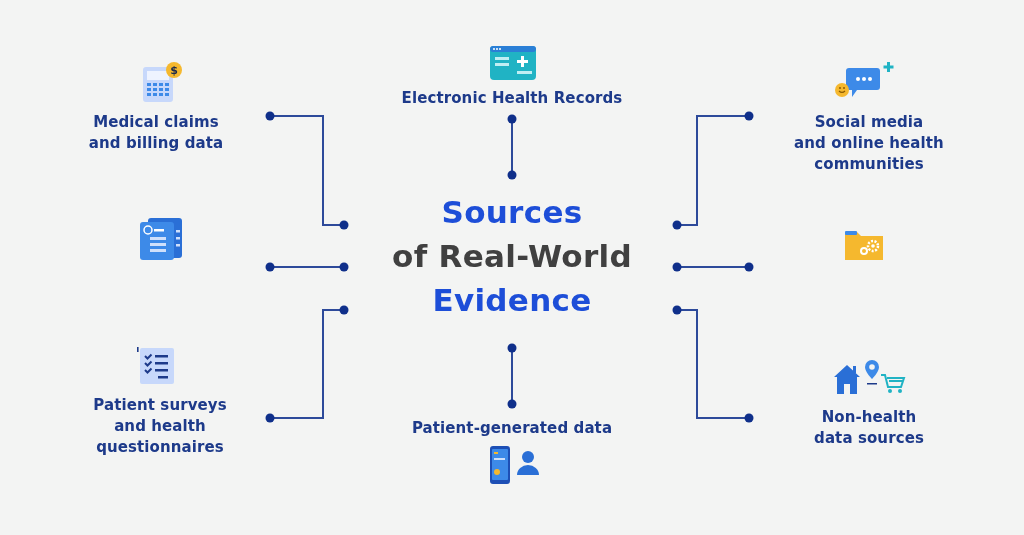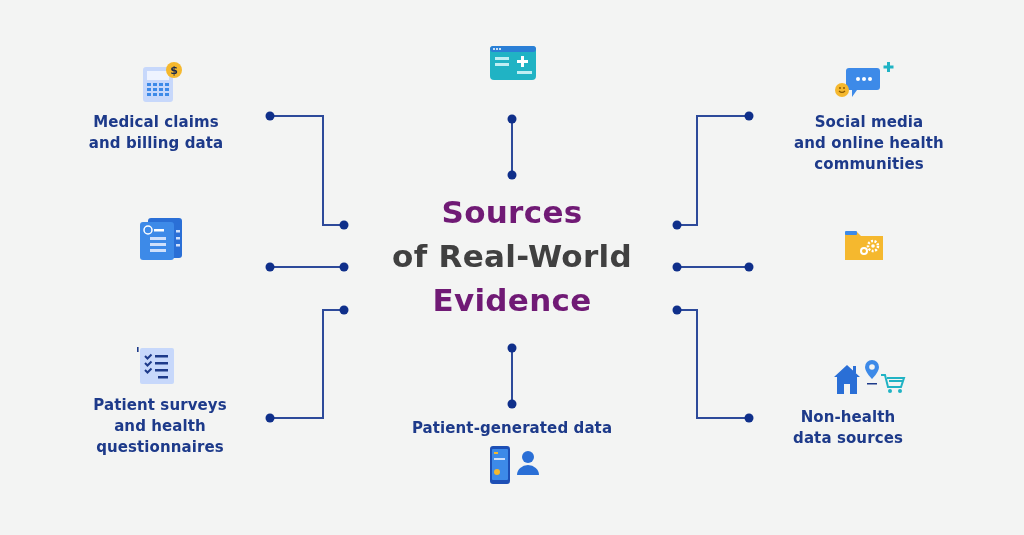--- a/index.html
+++ b/index.html
@@ -22,21 +22,21 @@
     transform: translateX(-50%);
     letter-spacing: 0.1px;
   }
   .title {
     position: absolute; left: 512px; top: 190px;
     transform: translateX(-50%);
     text-align: center;
     font-weight: bold; font-size: 31px; line-height: 44px;
     letter-spacing: 0.3px;
   }
-  .title .l1, .title .l3 { color: #701a75; display: block; }
+  .title .l1, .title .l3 { color: #1d4ed8; display: block; }
   .title .l2 { color: #404040; display: block; }
   .icon { position: absolute; }
 </style>
 </head>
 <body>
 
 <div class="canvas">
 
   <svg class="connectors" width="1024" height="535">
     <g fill="none" stroke="#2d4a9a" stroke-width="2">
@@ -88,20 +88,21 @@
     <rect x="0" y="0" width="46" height="6" rx="3" fill="#2a7fd6"></rect>
     <circle cx="4" cy="3" r="1" fill="#fff"></circle>
       <circle cx="7" cy="3" r="1" fill="#fff"></circle>
       <circle cx="10" cy="3" r="1" fill="#fff"></circle>
     <rect x="5" y="11" width="14" height="3" fill="#bfeef3"></rect>
     <rect x="5" y="17" width="14" height="3" fill="#bfeef3"></rect>
     <rect x="31" y="10" width="3" height="11" fill="#fff"></rect>
     <rect x="27" y="14" width="11" height="3" fill="#fff"></rect>
     <rect x="27" y="25" width="15" height="3" fill="#bfeef3"></rect>
   </svg>
+  <div class="label" style="left:512px;top:88px">Electronic Health Records</div>
 
   <svg class="icon" style="left:142px;top:61px" width="42" height="42">
     <rect x="1" y="6" width="30" height="35" rx="3" fill="#c7d8fb"></rect>
     <rect x="5" y="10" width="22" height="9" fill="#eef3ff"></rect>
     <g fill="#3d8ae8">
       <rect x="5" y="22" width="4" height="3"></rect>
         <rect x="11" y="22" width="4" height="3"></rect>
         <rect x="17" y="22" width="4" height="3"></rect>
         <rect x="23" y="22" width="4" height="3"></rect>
       <rect x="5" y="27" width="4" height="3"></rect>
@@ -182,21 +183,21 @@
     <path d="M40 2 a7 7 0 0 1 7 7 c0 5 -7 12 -7 12 c0 0 -7 -7 -7 -12 a7 7 0 0 1 7 -7z" fill="#3d8ae8"></path>
     <circle cx="40" cy="9" r="2.8" fill="#f3f4f3"></circle>
     <rect x="35" y="25" width="10" height="1.5" fill="#1d3a8a"></rect>
     <g stroke="#20b3c4" stroke-width="2" fill="none">
       <path d="M49 17 h4 l3 12 h13 l3 -9 h-17"></path>
       <path d="M57 23 h14"></path>
     </g>
     <circle cx="58" cy="33" r="2" fill="#20b3c4"></circle>
       <circle cx="68" cy="33" r="2" fill="#20b3c4"></circle>
   </svg>
-  <div class="label" style="left:848px;top:407px">Non-health
+  <div class="label" style="left:869px;top:407px">Non-health
 data sources</div>
 
   <div class="label" style="left:512px;top:418px">Patient-generated data</div>
   <svg class="icon" style="left:489px;top:445px" width="54" height="40">
     <rect x="1" y="1" width="20" height="38" rx="3" fill="#1d4fb5"></rect>
     <rect x="3" y="4" width="16" height="31" rx="1" fill="#3d8ae8"></rect>
     <rect x="5" y="7" width="4" height="2" fill="#f5b82e"></rect>
     <rect x="5" y="13" width="11" height="2" fill="#cfe0fb"></rect>
     <circle cx="8" cy="27" r="3" fill="#f5b82e"></circle>
     <circle cx="39" cy="12" r="6" fill="#2a6fd6"></circle>

